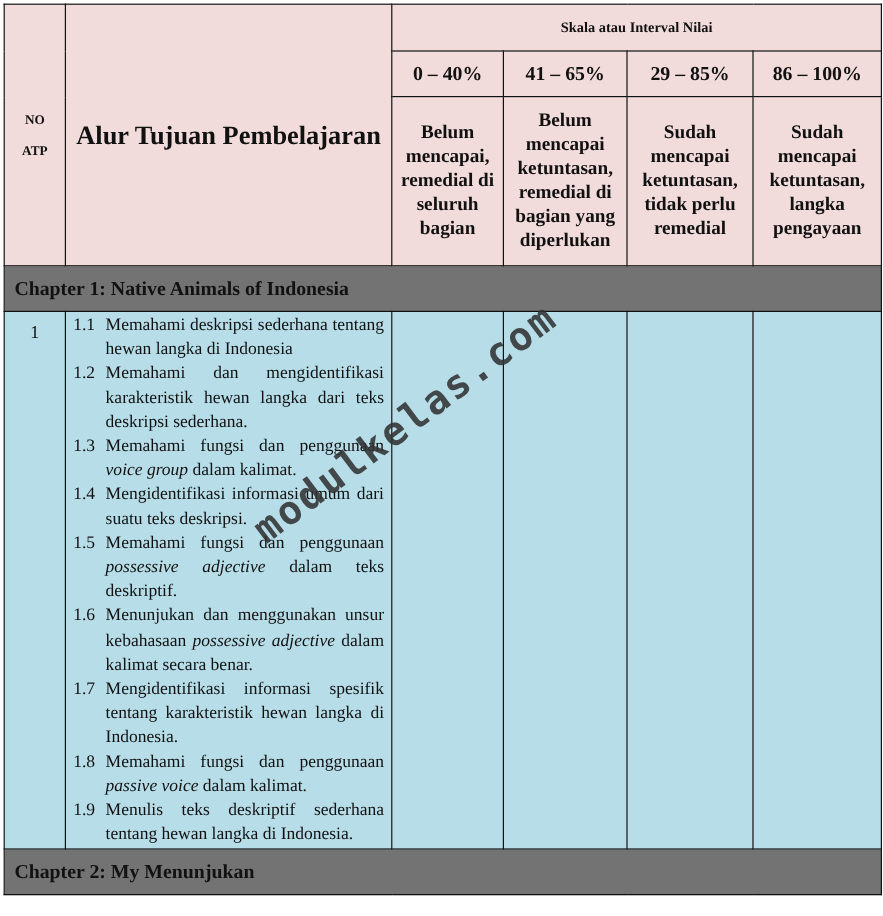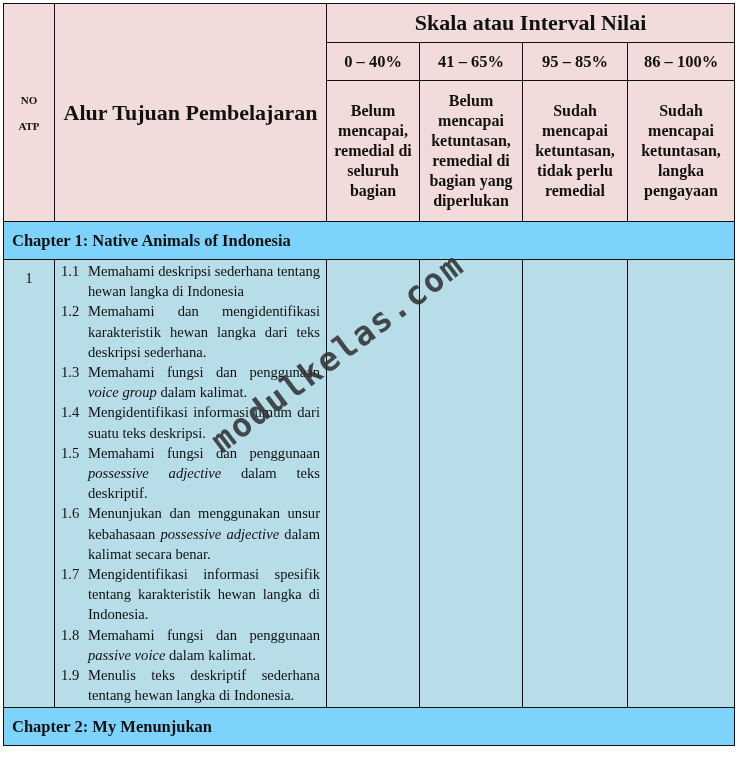--- a/index.html
+++ b/index.html
@@ -4,24 +4,24 @@
 <style>
   html, body { margin: 0; padding: 0; background: #ffffff; }
   body { width: 736px; height: 763px; overflow: hidden; position: relative;
          font-family: "Liberation Serif", "DejaVu Serif", serif; color: #111; }
   table.atp { position: absolute; left: 3px; top: 3px; border-collapse: collapse;
               table-layout: fixed; width: 731px; }
   table.atp td, table.atp th { border: 1.5px solid #111; padding: 0; }
   .hdr { background: #f2dcdb; font-weight: bold; text-align: center; vertical-align: middle; }
   .hdr-no { font-size: 11px; line-height: 26px; }
   .hdr-atp { font-size: 22px; }
-  .hdr-skala { height: 38px; font-size: 22px; }
+  .hdr-skala { height: 38px; font-size: 12px; }
   .hdr-range { height: 37px; font-size: 16.5px; }
   .hdr-desc { height: 140px; font-size: 16px; line-height: 20px; }
-  .chapter { background: #7dd3fc; font-weight: bold; font-size: 16.5px;
+  .chapter { background: #737373; font-weight: bold; font-size: 16.5px;
              height: 37px; padding-left: 8px !important; text-align: left; vertical-align: middle; }
   .body-row td { background: #b6dde8; vertical-align: top; }
   .no-cell { text-align: center; font-size: 15px; padding-top: 10px !important; }
   .goals { list-style: none; margin: 0; padding: 1px 6px 2px 6px; font-size: 14.6px; line-height: 20.2px; }
   .goals li { position: relative; padding-left: 27px; text-align: justify; }
   .goals li .num { position: absolute; left: 0; top: 0; }
   .goals i { font-style: italic; }
   .watermark { position: absolute; left: 215px; top: 425px; transform: rotate(-37deg);
                transform-origin: left center; font-family: "DejaVu Sans Mono", monospace;
                font-weight: bold; font-size: 33px; color: rgba(50,50,50,0.88); letter-spacing: 2px;
@@ -41,21 +41,21 @@
   </colgroup>
   <tbody>
       <tr>
     <td class="hdr hdr-no" rowspan="3">NO<br>ATP</td>
     <td class="hdr hdr-atp" rowspan="3">Alur Tujuan Pembelajaran</td>
     <td class="hdr hdr-skala" colspan="4">Skala atau Interval Nilai</td>
   </tr>
   <tr>
     <td class="hdr hdr-range">0 – 40%</td>
     <td class="hdr hdr-range">41 – 65%</td>
-    <td class="hdr hdr-range">95 – 85%</td>
+    <td class="hdr hdr-range">29 – 85%</td>
     <td class="hdr hdr-range">86 – 100%</td>
   </tr>
   <tr>
     <td class="hdr hdr-desc">Belum mencapai, remedial di seluruh bagian</td>
     <td class="hdr hdr-desc">Belum mencapai ketuntasan, remedial di bagian yang diperlukan</td>
     <td class="hdr hdr-desc">Sudah mencapai ketuntasan, tidak perlu remedial</td>
     <td class="hdr hdr-desc">Sudah mencapai ketuntasan, langka pengayaan</td>
   </tr>
   <tr>
     <td class="chapter" colspan="6">Chapter 1: Native Animals of Indonesia</td>

